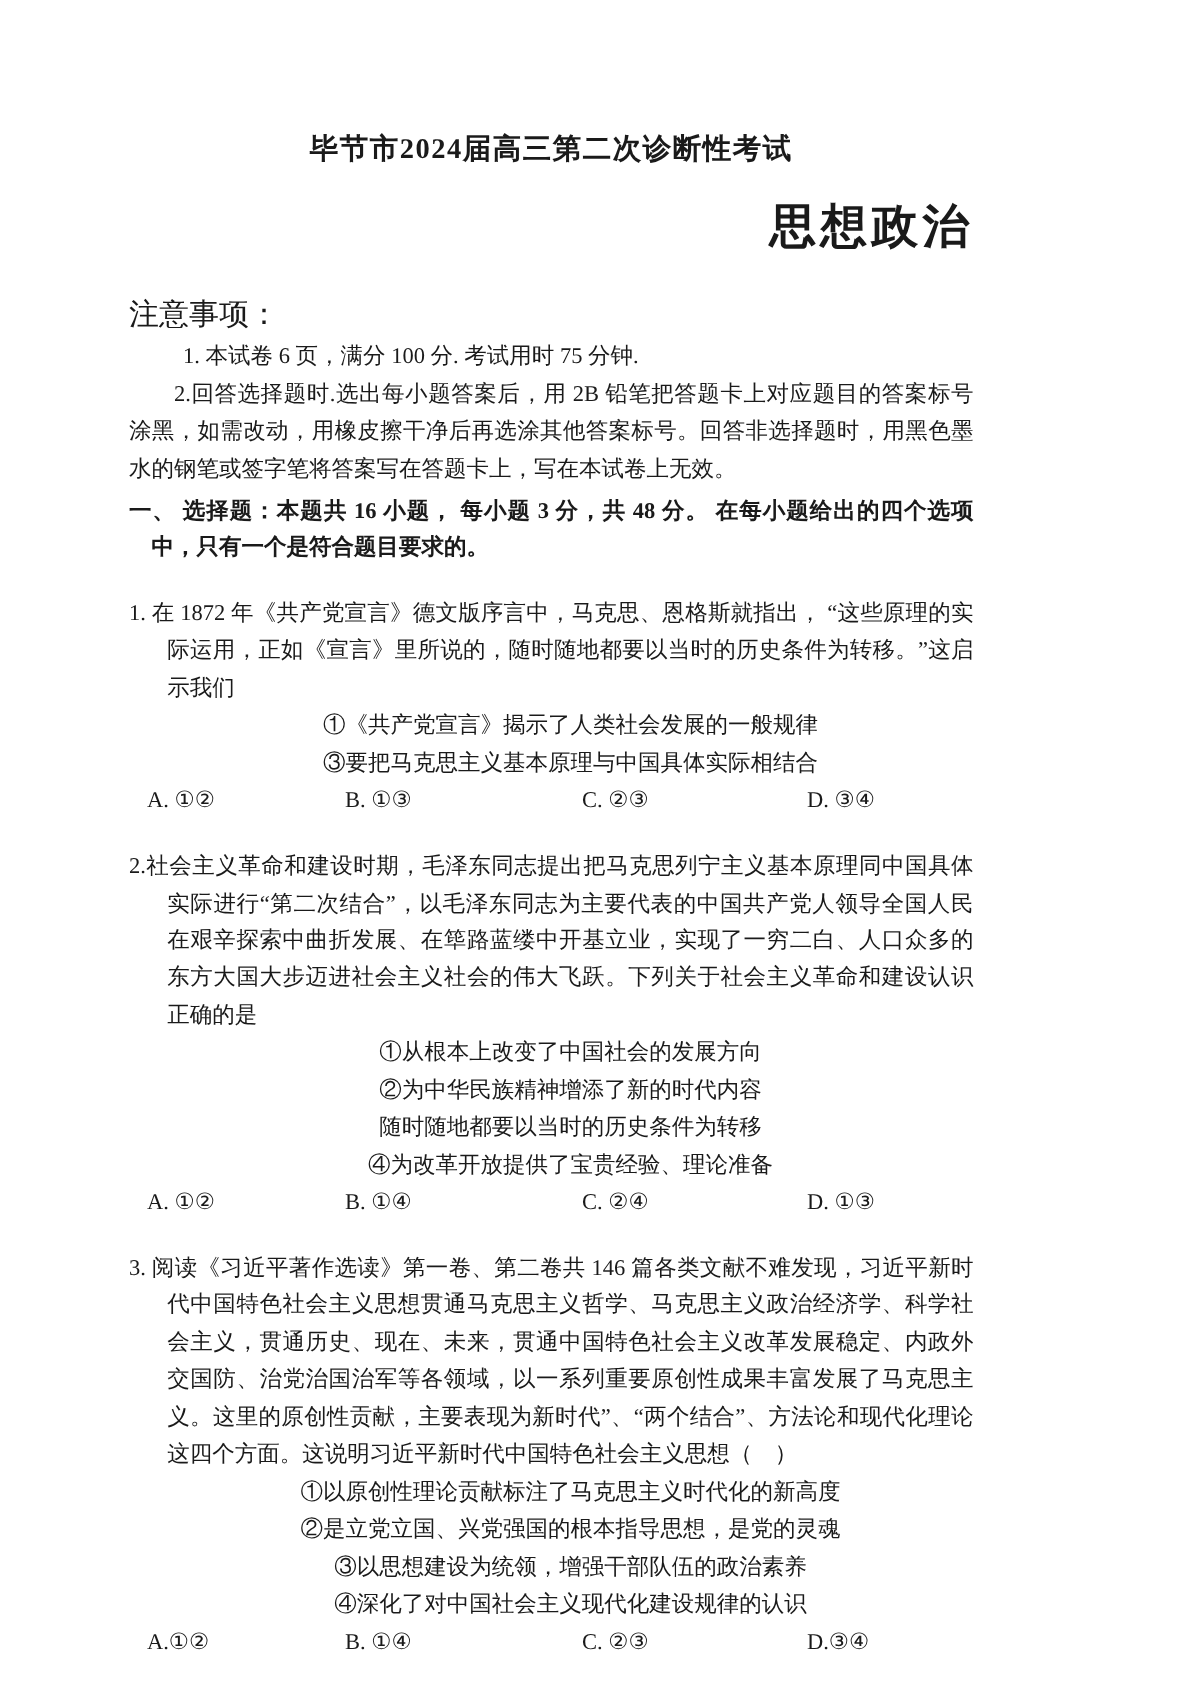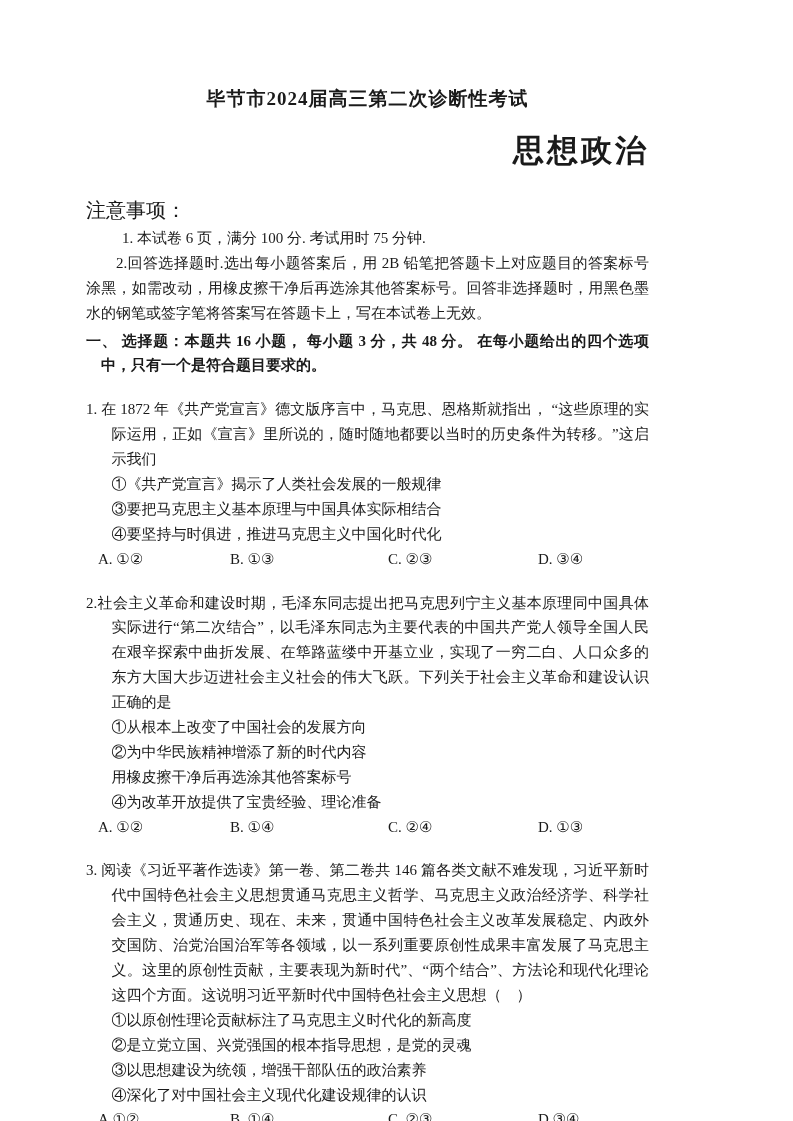--- a/index.html
+++ b/index.html
@@ -50,20 +50,21 @@
     font-size: 15px;
     line-height: 1.66;
     padding-left: 1.7em;
     text-indent: -1.7em;
     text-align: justify;
   }
   .option {
     font-size: 15px;
     line-height: 1.66;
     margin-left: 1.7em;
+    text-align: center;
   }
   .choices {
     font-size: 15px;
     line-height: 1.66;
     margin-left: 0.8em;
     display: flex;
   }
   .choice { display: inline-block; }
   .choice.c-a { width: 132px; }
   .choice.c-b { width: 158px; }
@@ -83,34 +84,33 @@
     <p class="note-item note1">1.  本试卷 6 页，满分 100 分. 考试用时  75 分钟.</p>
     <p class="note-item note2">2.回答选择题时.选出每小题答案后，用 2B 铅笔把答题卡上对应题目的答案标号涂黑，如需改动，用橡皮擦干净后再选涂其他答案标号。回答非选择题时，用黑色墨水的钢笔或签字笔将答案写在答题卡上，写在本试卷上无效。</p>
   </div>
 
   <p class="section-heading">一、 选择题：本题共 16 小题， 每小题 3 分，共 48 分。 在每小题给出的四个选项中，只有一个是符合题目要求的。</p>
 
   <div class="question">
     <p class="stem">1. 在 1872 年《共产党宣言》德文版序言中，马克思、恩格斯就指出，  “这些原理的实际运用，正如《宣言》里所说的，随时随地都要以当时的历史条件为转移。”这启示我们</p>
     <p class="option">①《共产党宣言》揭示了人类社会发展的一般规律</p>
     <p class="option">③要把马克思主义基本原理与中国具体实际相结合</p>
-    <p class="option">④要坚持与时俱进，推进马克思主义中国化时代化</p>
     <p class="choices">
       <span class="choice c-a">A. ①②</span>
       <span class="choice c-b">B. ①③</span>
       <span class="choice c-c">C. ②③</span>
       <span class="choice c-d">D. ③④</span>
     </p>
   </div>
 
   <div class="question">
     <p class="stem">2.社会主义革命和建设时期，毛泽东同志提出把马克思列宁主义基本原理同中国具体实际进行“第二次结合”，以毛泽东同志为主要代表的中国共产党人领导全国人民在艰辛探索中曲折发展、在筚路蓝缕中开基立业，实现了一穷二白、人口众多的东方大国大步迈进社会主义社会的伟大飞跃。下列关于社会主义革命和建设认识正确的是</p>
     <p class="option">①从根本上改变了中国社会的发展方向</p>
     <p class="option">②为中华民族精神增添了新的时代内容</p>
-    <p class="option">用橡皮擦干净后再选涂其他答案标号</p>
+    <p class="option">随时随地都要以当时的历史条件为转移</p>
     <p class="option">④为改革开放提供了宝贵经验、理论准备</p>
     <p class="choices">
       <span class="choice c-a">A. ①②</span>
       <span class="choice c-b">B. ①④</span>
       <span class="choice c-c">C. ②④</span>
       <span class="choice c-d">D. ①③</span>
     </p>
   </div>
 
   <div class="question">

